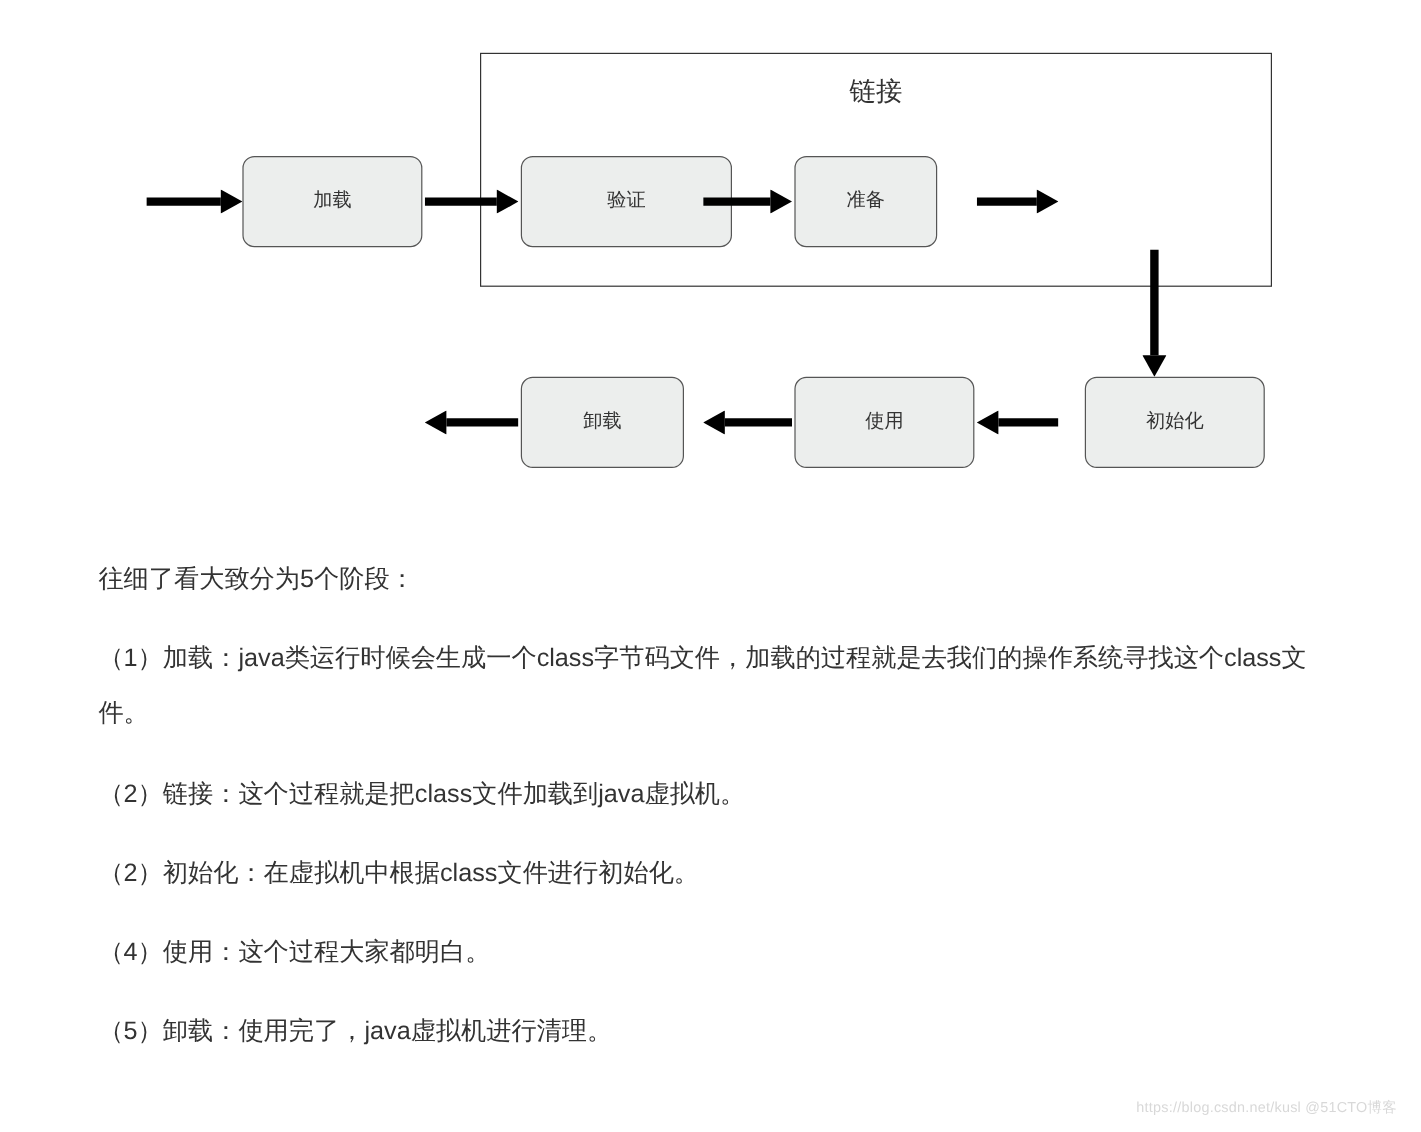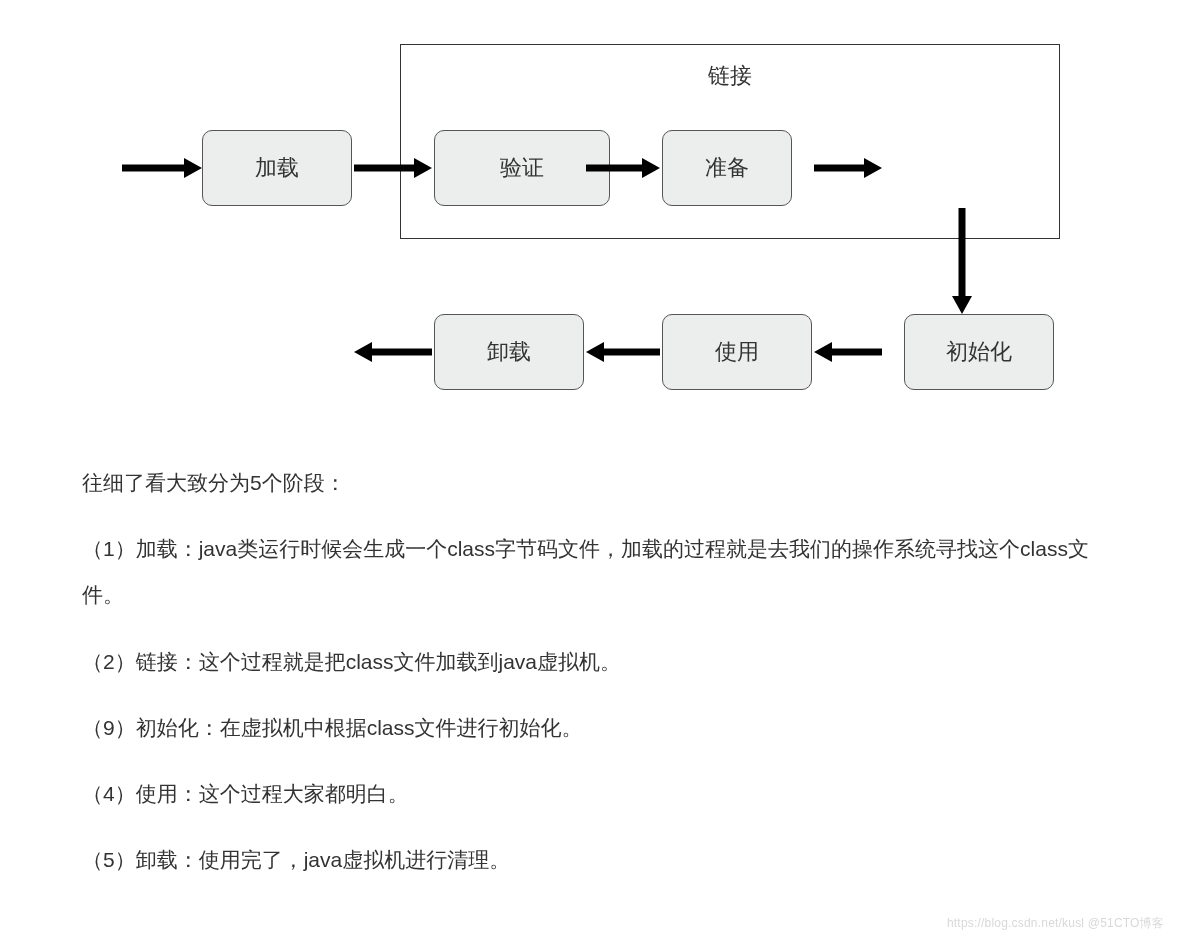--- a/index.html
+++ b/index.html
@@ -33,21 +33,21 @@
   .stage-box {
     position: absolute;
     background: #eceeed;
     border: 1px solid #555;
     border-radius: 10px;
     box-sizing: border-box;
     display: flex;
     align-items: center;
     justify-content: center;
     font-family: "SimSun", serif;
-    font-size: 22px;
+    font-size: 16px;
   }
   .arrow {
     position: absolute;
   }
   .arrow svg { display: block; }
   .content {
     max-width: 1020px;
     margin: 0 auto;
   }
   .content p {
@@ -74,25 +74,25 @@
   <div class="link-group" style="left:278px; top:4px; width:660px; height:195px;">
     <div class="link-title">链接</div>
   </div>
 
   <div class="stage-box" style="left:80px; top:90px; width:150px; height:76px;">
     <span>加载</span>
   </div>
   <div class="stage-box" style="left:312px; top:90px; width:176px; height:76px;justify-content:center;">
     <span>验证</span>
   </div>
-  <div class="stage-box" style="left:540px; top:90px; width:130px; height:76px;">
+  <div class="stage-box" style="left:540px; top:90px; width:119px; height:76px;">
     <span>准备</span>
   </div>
 
-  <div class="stage-box" style="left:312px; top:274px; width:150px; height:76px;">
+  <div class="stage-box" style="left:312px; top:274px; width:136px; height:76px;">
     <span>卸载</span>
   </div>
   <div class="stage-box" style="left:540px; top:274px; width:150px; height:76px;">
     <span>使用</span>
   </div>
   <div class="stage-box" style="left:782px; top:274px; width:150px; height:76px;">
     <span>初始化</span>
   </div>
 
   <div class="arrow" style="left:0px; top:118px;">
@@ -145,18 +145,18 @@
         <polygon points="18,0 0,10 18,20" fill="#000"></polygon>
       </svg>
   </div>
 
 </div>
 
 <div class="content">
   <p>往细了看大致分为5个阶段：</p>
   <p>（1）加载：java类运行时候会生成一个class字节码文件，加载的过程就是去我们的操作系统寻找这个class文件。</p>
   <p>（2）链接：这个过程就是把class文件加载到java虚拟机。</p>
-  <p>（9）初始化：在虚拟机中根据class文件进行初始化。</p>
+  <p>（2）初始化：在虚拟机中根据class文件进行初始化。</p>
   <p>（4）使用：这个过程大家都明白。</p>
   <p>（5）卸载：使用完了，java虚拟机进行清理。</p>
 </div>
 
 <div class="watermark">https://blog.csdn.net/kusl @51CTO博客</div>
 
 </body></html>

